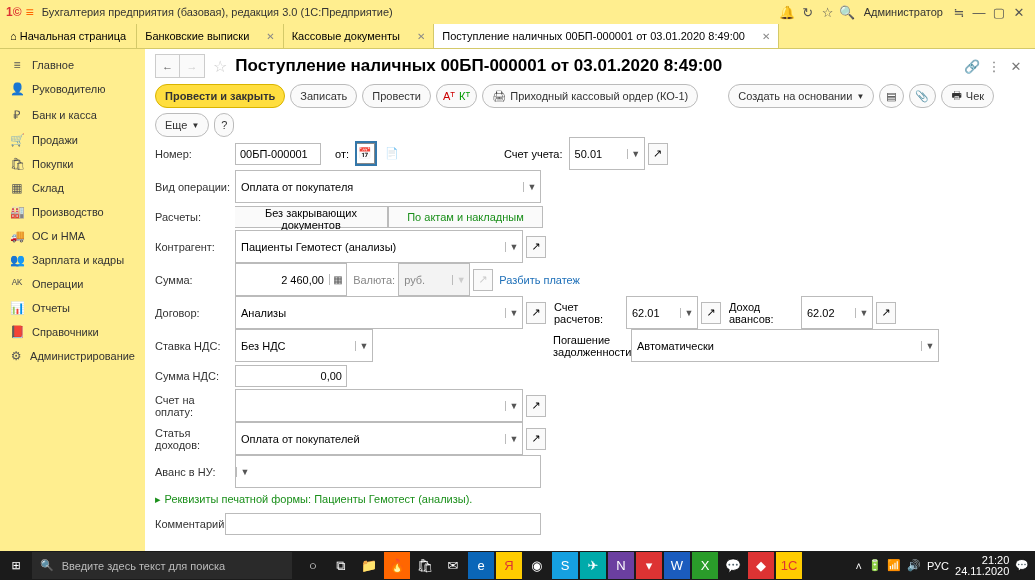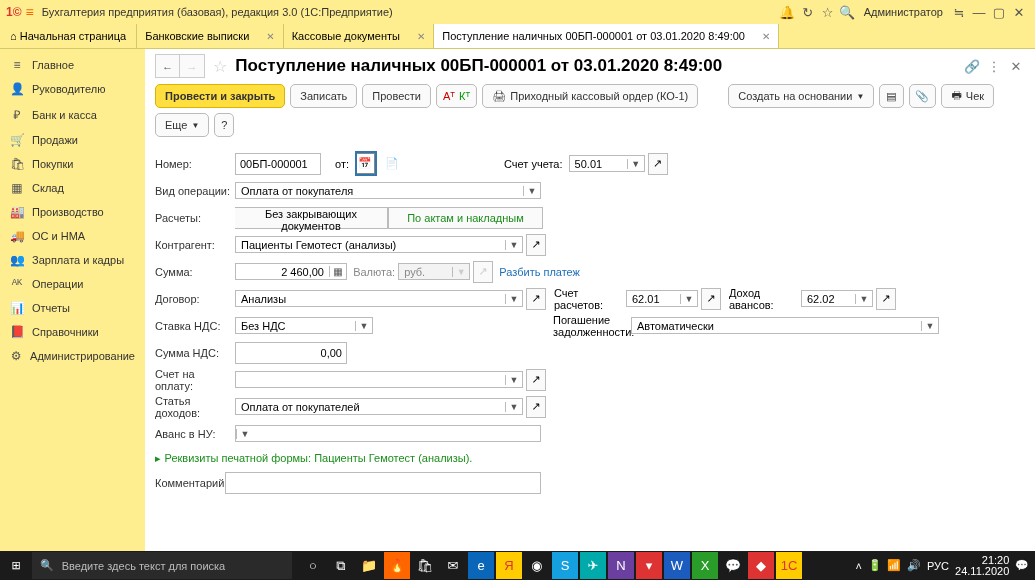--- a/index.html
+++ b/index.html
@@ -23,29 +23,29 @@
 .hdr{display:flex;align-items:center;height:26px;gap:4px}
 .navbtn{width:24px;height:22px;border:1px solid #ccc;background:#fafafa;display:inline-flex;align-items:center;justify-content:center;color:#555}
 .navbox{display:inline-flex;border:1px solid #ccc}
 .navbox .navbtn{border:none;border-right:1px solid #ccc}
 .navbox .navbtn:last-child{border-right:none}
 .star{color:#ccc;font-size:16px;margin:0 4px}
 .title{font-size:17px;font-weight:bold}
 .hdr .grow{flex:1}
 .hico{width:18px;text-align:center;color:#777;font-size:13px}
 .toolbar{display:flex;align-items:center;gap:5px;margin-top:5px;flex-wrap:wrap}
-.btn{height:24px;border:1px solid #bbb;background:#fafafa;padding:0 9px;display:inline-flex;align-items:center;gap:4px;color:#333;cursor:pointer;border-radius:5px}
+.btn{height:24px;border:1px solid #bbb;background:#fafafa;padding:0 9px;display:inline-flex;align-items:center;gap:4px;color:#333;cursor:pointer;border-radius:12px}
 .btn.prim{background:#ffde3f;border-color:#d9b400;font-weight:bold}
 .btn.ico{padding:0 6px}
-.form{margin-top:13px}
+.form{margin-top:0}
 .row{display:flex;align-items:center;min-height:27px}
 .lbl{width:80px;color:#333}
 .lbl2{width:77px}
 .inp{height:22px;border:1px solid #bbb;padding:0 4px;background:#fff}
-.sel{height:17px;border:1px solid #bbb;background:#fff;display:flex;align-items:center}
+.sel{height:33px;border:1px solid #bbb;background:#fff;display:flex;align-items:center}
 .sel .tx{flex:1;padding:0 5px}
 .sel .dd{width:17px;text-align:center;border-left:1px solid #bbb;color:#555;font-size:9px}
 .sel .ex{width:17px;text-align:center;border-left:1px solid #bbb;color:#555;font-size:10px}
 .dateblock{display:inline-flex;border:2px solid #37a;height:25px}
 .dateblock .inp{border:1px solid #999;background:#fff}
 .dhl{background:#2e7cc0;color:#fff;padding:0 2px}
 .hlink{color:#1d6fb8;cursor:pointer}
 .green{color:#1a8f1a}
 .smbtn{height:22px;width:20px;border:1px solid #bbb;background:#fafafa;display:inline-flex;align-items:center;justify-content:center;margin-left:3px}
 .calcbtn{background:#fafafa;border:1px solid #bbb;height:22px;padding:0 10px}

